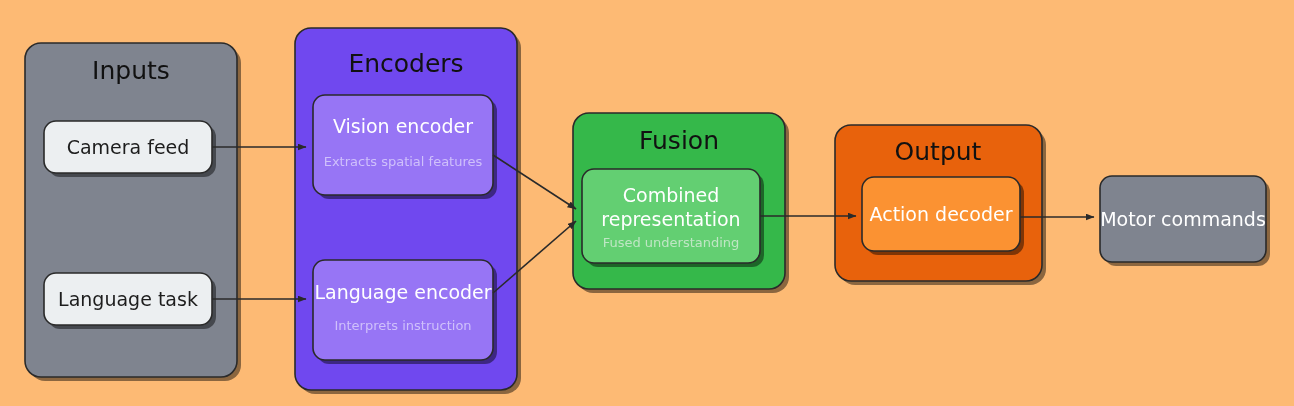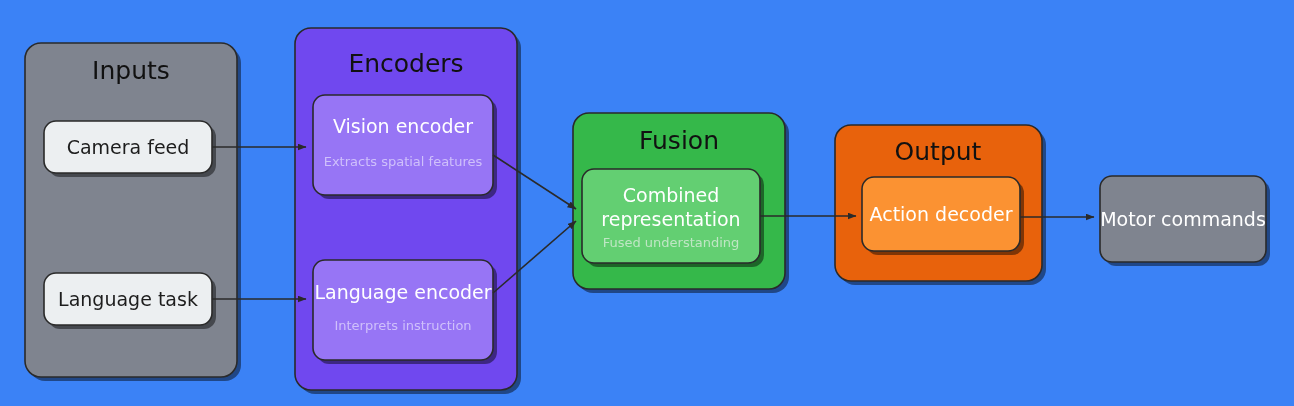--- a/index.html
+++ b/index.html
@@ -11,21 +11,21 @@
   body {
     width: 1294px;
     height: 406px;
     overflow: hidden;
     font-family: "DejaVu Sans", sans-serif;
   }
   #diagram-root {
     position: relative;
     width: 1294px;
     height: 406px;
-    background: #3b82f6;
+    background: #fdba74;
   }
   svg.canvas {
     position: absolute;
     left: 0;
     top: 0;
     width: 1294px;
     height: 406px;
     display: block;
   }
   .group-title {

